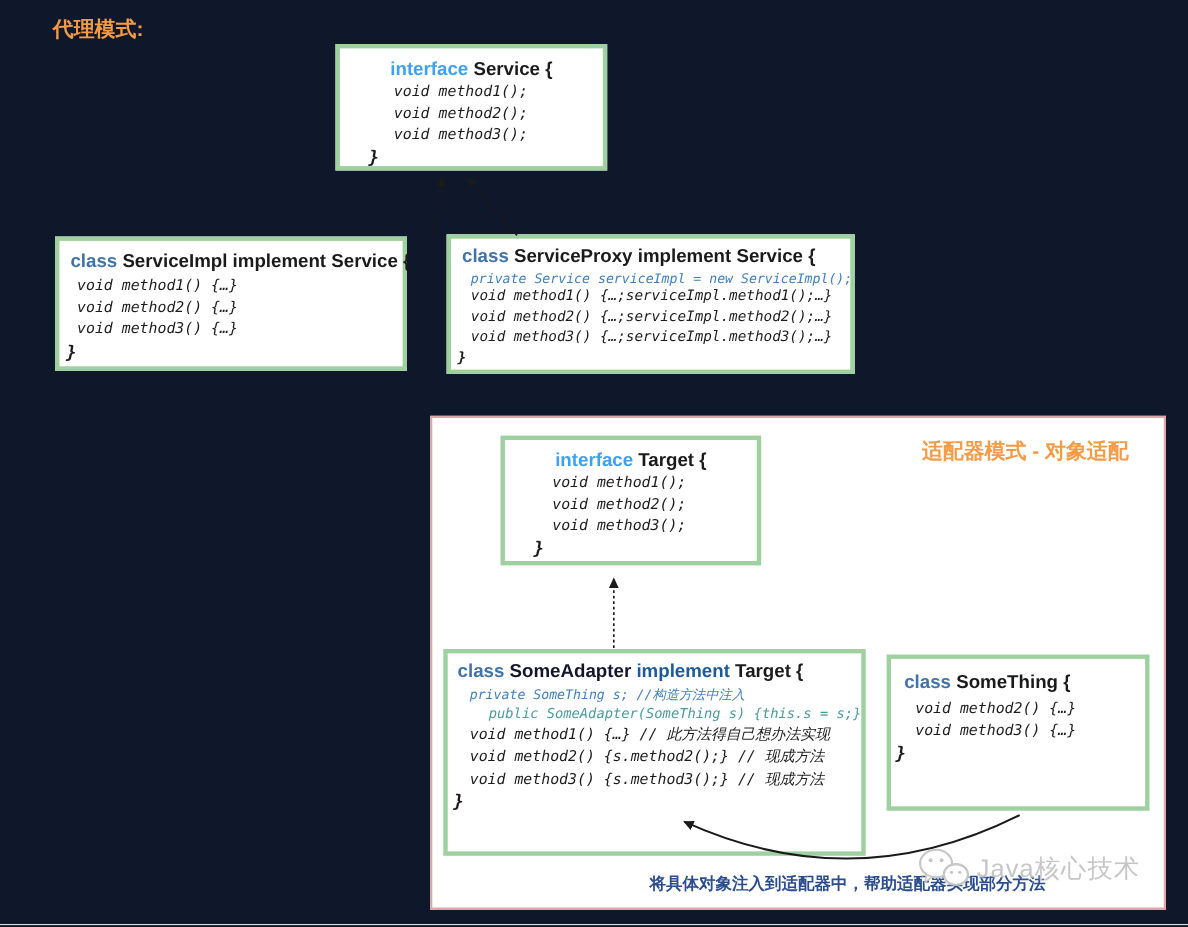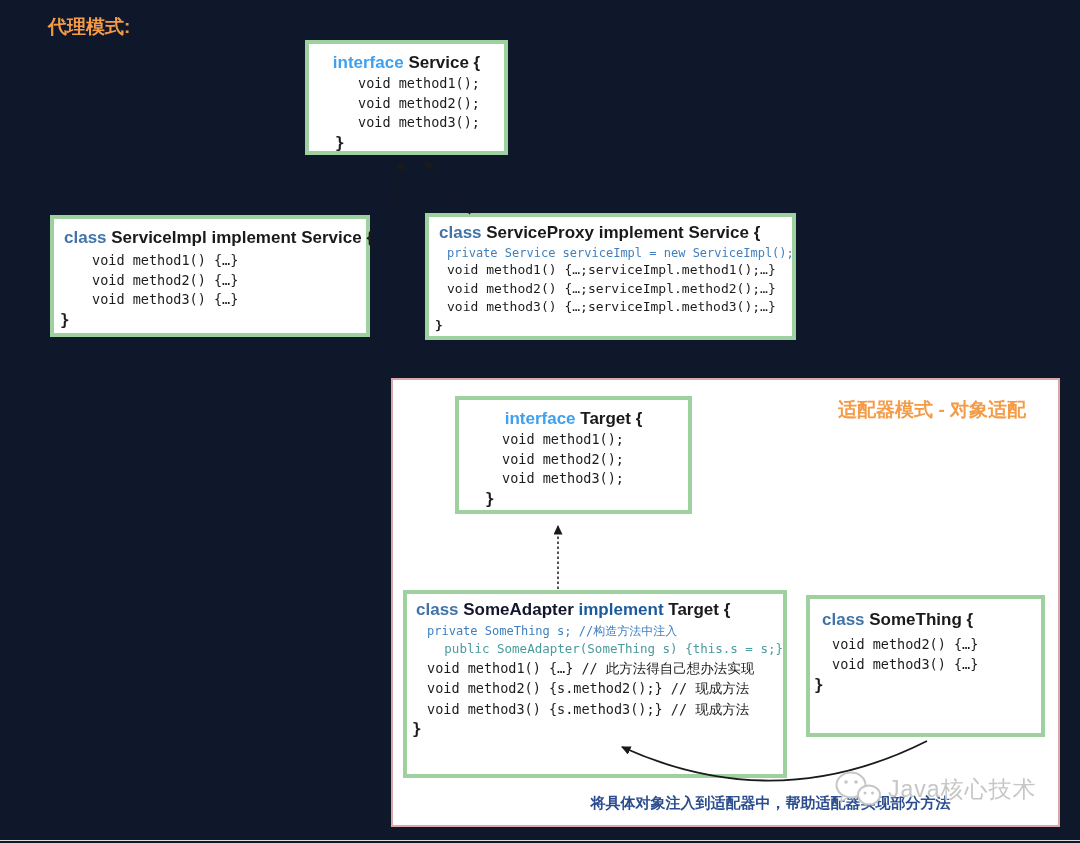--- a/index.html
+++ b/index.html
@@ -24,38 +24,38 @@
   .box-header { font-size:17px; font-weight:bold; color:#1a1a1a; line-height:22px; }
   .box-header span { white-space:pre; }
   .center-header { text-align:center; }
   .kw-interface { color:#3DA0F0; }
   .kw-class { color:#4273A8; }
   .kw-implement { color:#1C5A9C; }
   .title-dark { color:#14142e; }
 
   .code {
     font-family:"DejaVu Sans Mono", monospace;
-    font-size:13.5px; color:#1c1c1c; line-height:20px; white-space:pre;
+    font-size:13.5px; color:#1c1c1c; line-height:20px; white-space:pre;font-style:italic;
   }
   .code-blue  { color:#3F7FBF; font-size:12px; line-height:17px; }
   .code-teal  { color:#4A9B9E; font-size:12.5px; line-height:18px; }
   .brace { font-weight:bold; font-size:16px; line-height:22px; }
 
   
-  .box-service     { left:305px; top:40px;  width:203px; height:115px; }
+  .box-service     { left:305px; top:40px;  width:247px; height:115px; }
   .box-service .box-header { margin-top:8px; }
   .box-service .code  { margin-left:49px; line-height:19.5px; }
   .box-service .brace { margin-left:26px; }
 
   .box-serviceimpl { left:50px;  top:215px; width:320px; height:122px; }
   .box-serviceimpl .box-header { margin:8px 0 2px 10px; }
-  .box-serviceimpl .code  { margin-left:38px; line-height:19.5px; }
+  .box-serviceimpl .code  { margin-left:16px; line-height:19.5px; }
   .box-serviceimpl .brace { margin-left:6px; }
 
-  .box-serviceproxy { left:425px; top:213px; width:371px; height:127px; }
+  .box-serviceproxy { left:406px; top:213px; width:371px; height:127px; }
   .box-serviceproxy .box-header { margin:5px 0 1px 10px; }
   .box-serviceproxy .code { margin-left:18px; font-size:13px; line-height:18.5px; }
   .box-serviceproxy .code-blue { font-size:12px; line-height:16px; }
   .box-serviceproxy .brace { margin-left:6px; }
 
   .box-target      { left:455px; top:396px; width:237px; height:118px; }
   .box-target .box-header { margin-top:8px; }
   .box-target .code  { margin-left:43px; line-height:19.5px; }
   .box-target .brace { margin-left:26px; }
 

